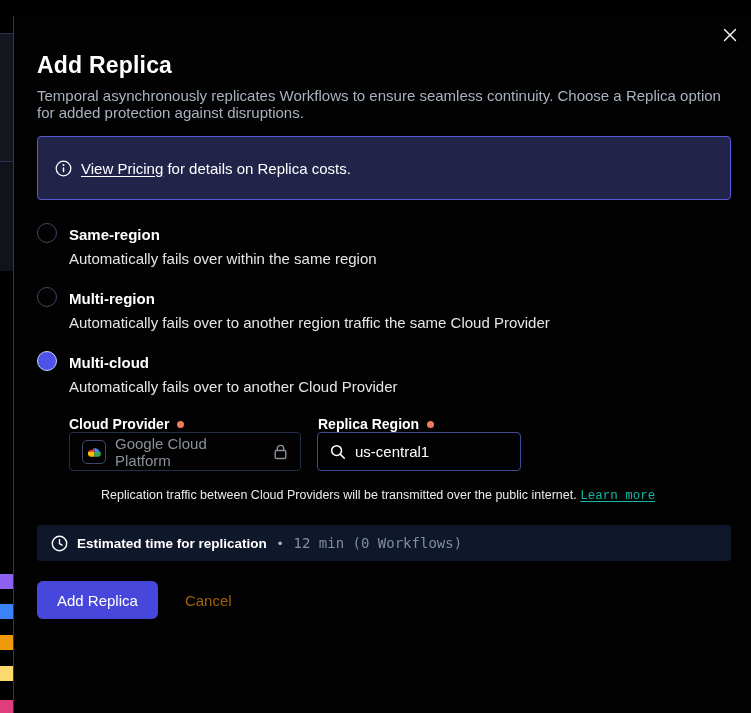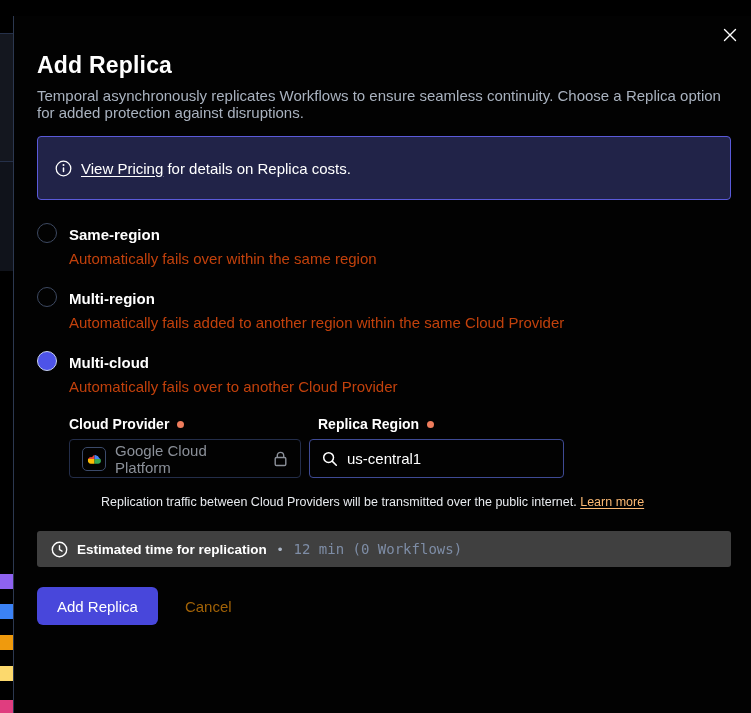--- a/index.html
+++ b/index.html
@@ -39,44 +39,44 @@
   
   .options { margin-top:23px; }
   .option { margin-bottom:20px; }
   .option-row { display:flex; align-items:flex-end; gap:12px; cursor:pointer; }
   .radio {
     width:20px; height:20px; border-radius:50%;
     border:1.5px solid #3d4961; background:transparent; flex:0 0 auto;
   }
   .radio.selected { background:#4d53e8; border:1.5px solid #c7d2f0; }
   .option-label { font-size:15px; font-weight:700; }
-  .option-desc  { margin:7px 0 0 32px; font-size:15px; color:#c2410c; }
+  .option-desc  { margin:7px 0 0 32px; font-size:15px; color:#e5e5e5; }
   
   .mc-form { margin-left:32px; margin-top:21px; }
   .labels-row { display:flex; }
   .field-label { display:flex; align-items:center; gap:8px; font-size:14px; font-weight:700; }
   .field-label.first { width:249px; }
   .req-dot { width:7px; height:7px; border-radius:50%; background:#ee7c5c; display:inline-block; }
-  .fields-row { display:flex; gap:8px; margin-top:7px; }
+  .fields-row { display:flex; gap:16px; }
   .field {
     height:39px; border-radius:4px; display:flex; align-items:center;
     padding:0 12px; gap:9px; font-size:15px;
   }
   .field.provider { width:232px; border:1px solid #232d49; color:#8b9099; }
   .field.provider .value { flex:1; }
-  .field.region   { width:255px; border:1.5px solid #3e4a94; color:#fff; }
+  .field.region   { width:204px; border:1.5px solid #3e4a94; color:#fff; }
   .gcp-box {
     width:24px; height:24px; border:1px solid #3b4a6a; border-radius:5px;
     display:flex; align-items:center; justify-content:center; flex:0 0 auto;
   }
   .note { margin-left:32px; margin-top:17px; font-size:12.5px; color:#e8ebef; }
-  .note a { color:#fdba74; text-decoration:underline; text-underline-offset:2px; }
+  .note a { color:#14b8a6; text-decoration:underline; text-underline-offset:2px;font-family:Liberation Mono, monospace; }
   
   .estimate-banner {
-    margin-top:22px; height:36px; background:#404040; border-radius:3px;
+    margin-top:22px; height:36px; background:#0f172a; border-radius:3px;
     display:flex; align-items:center; padding:0 14px; gap:9px;
   }
   .estimate-label { font-size:13.5px; font-weight:700; }
   .estimate-sep { color:#aab4c4; font-size:13.5px; margin:0 2px; }
   .estimate-value { font-family:"DejaVu Sans Mono", monospace; font-size:14px; color:#7e8da6; }
   
   .actions { margin-top:20px; display:flex; align-items:center; }
   .btn-primary {
     height:38px; padding:0 20px; background:#4847db; color:#fff;
     border:none; border-radius:6px; font-size:15px; font-weight:500;
@@ -135,21 +135,21 @@
         <span class="option-label">Same-region</span>
       </div>
       <div class="option-desc">Automatically fails over within the same region</div>
     </div>
 
     <div class="option">
       <div class="option-row">
         <span class="radio"></span>
         <span class="option-label">Multi-region</span>
       </div>
-      <div class="option-desc">Automatically fails added to another region within the same Cloud Provider</div>
+      <div class="option-desc">Automatically fails over to another region traffic the same Cloud Provider</div>
     </div>
 
     <div class="option" style="margin-bottom:0;">
       <div class="option-row">
         <span class="radio selected"></span>
         <span class="option-label">Multi-cloud</span>
       </div>
       <div class="option-desc">Automatically fails over to another Cloud Provider</div>
 
       <div class="mc-form">

